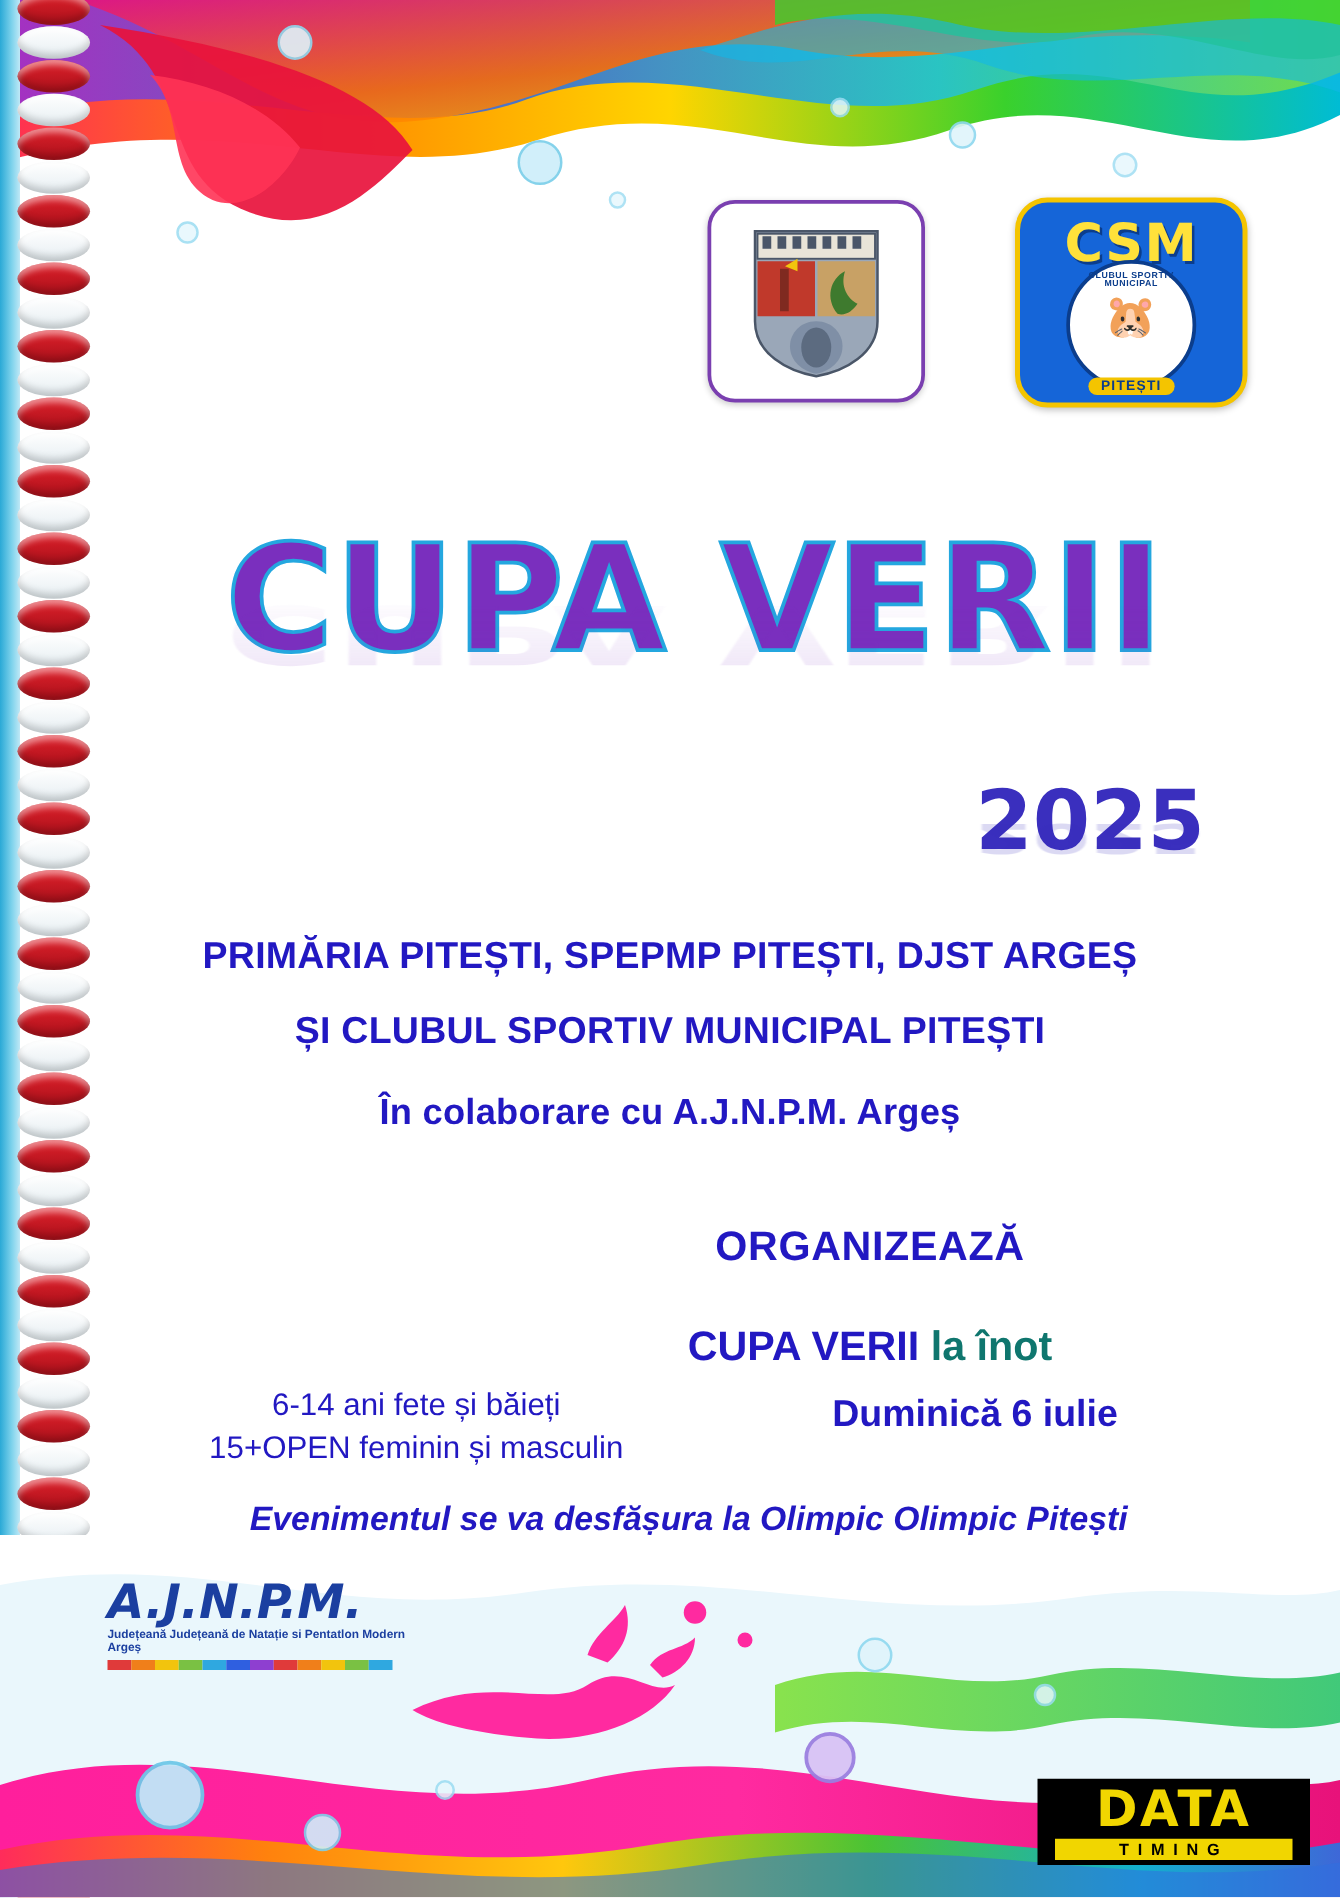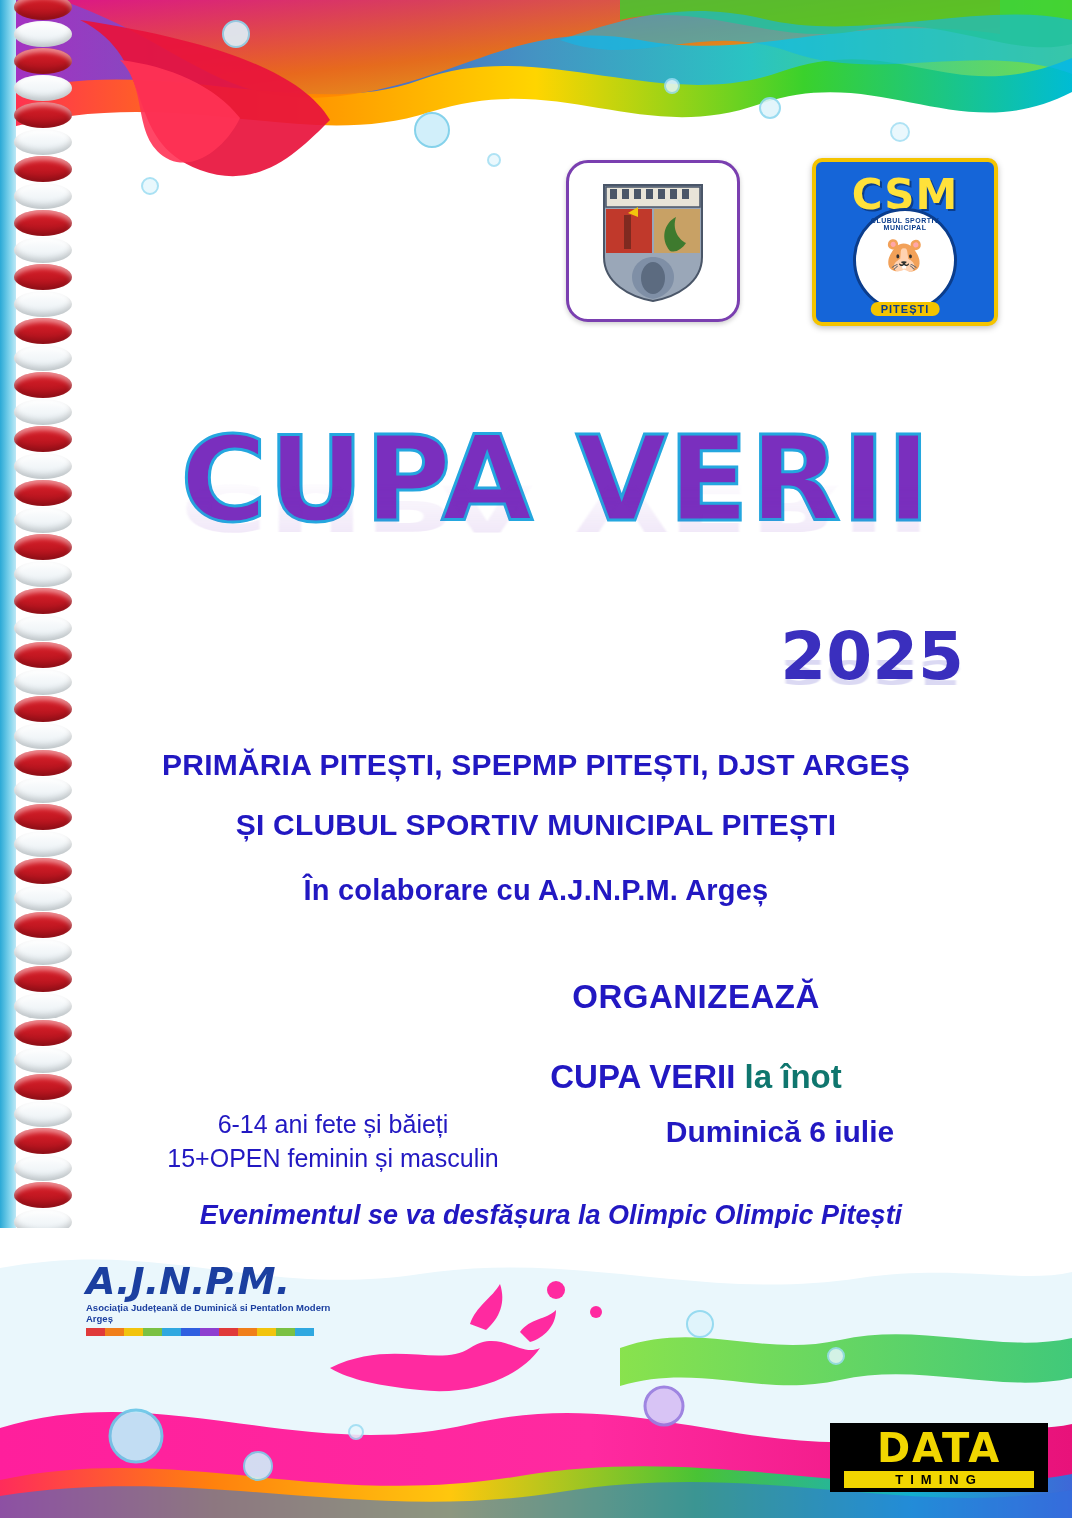--- a/index.html
+++ b/index.html
@@ -85,21 +85,21 @@
     position: absolute;
     left: 50%; top: 16px;
     transform: translateX(-50%);
   }
   .logo-csm {
     position: absolute;
     left: 812px; top: 0px;
     width: 178px; height: 160px;
     background: #1565d8;
     border: 4px solid #f4c400;
-    border-radius: 10px;
+    border-radius: 26px;
     box-shadow: 0 2px 6px rgba(0,0,0,0.25);
     overflow: hidden;
   }
   .csm-text {
     position: absolute;
     left: 0; top: 8px;
     width: 100%;
     text-align: center;
     font-family: "DejaVu Sans", sans-serif;
     font-weight: 700;
@@ -569,21 +569,21 @@
       <circle cx="258" cy="238" r="14" fill="#cfeffa" stroke="#7fd0ea" stroke-width="2" opacity="0.9"></circle>
       <circle cx="664" cy="178" r="19" fill="#d8c2f5" stroke="#9b7fe0" stroke-width="3" opacity="0.95"></circle>
       <circle cx="700" cy="96" r="13" fill="#dff4fb" stroke="#8fd8ef" stroke-width="2" opacity="0.9"></circle>
       <circle cx="836" cy="128" r="8" fill="#e6f7fd" stroke="#9bdcf2" stroke-width="2" opacity="0.85"></circle>
       <circle cx="356" cy="204" r="7" fill="#e6f7fd" stroke="#9bdcf2" stroke-width="2" opacity="0.85"></circle>
     </svg>
   </div>
 
   <div class="ajnpm">
     <div class="ajnpm-title">A.J.N.P.M.</div>
-    <div class="ajnpm-sub">Asociația Județeană de Duminică si Pentatlon Modern Argeș</div>
+    <div class="ajnpm-sub">Județeană Județeană de Natație si Pentatlon Modern Argeș</div>
     <div class="ajnpm-bars">
         <span style="background: rgb(224, 58, 58);"></span>
         <span style="background: rgb(240, 127, 26);"></span>
         <span style="background: rgb(242, 196, 13);"></span>
         <span style="background: rgb(122, 193, 67);"></span>
         <span style="background: rgb(47, 168, 224);"></span>
         <span style="background: rgb(47, 95, 224);"></span>
         <span style="background: rgb(142, 63, 208);"></span>
         <span style="background: rgb(224, 58, 58);"></span>
         <span style="background: rgb(240, 127, 26);"></span>

